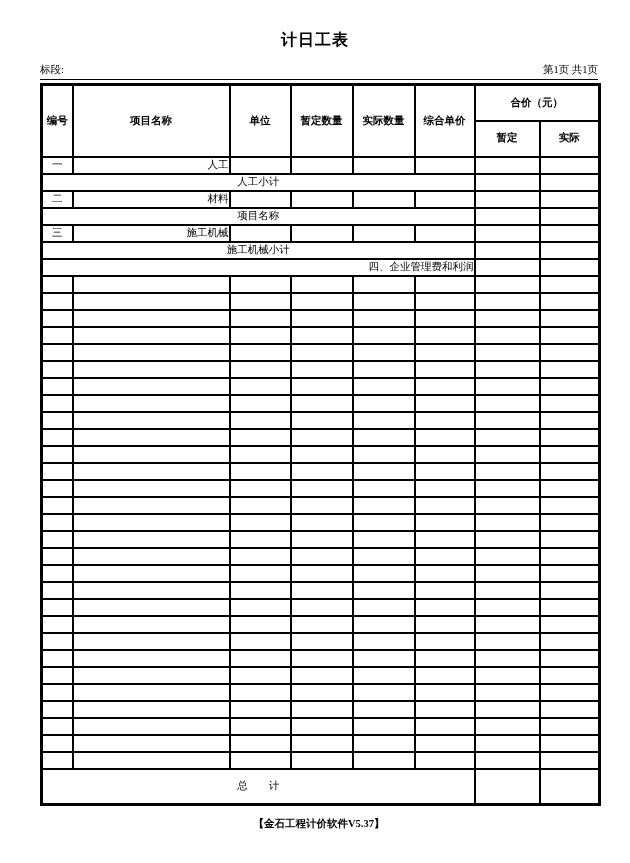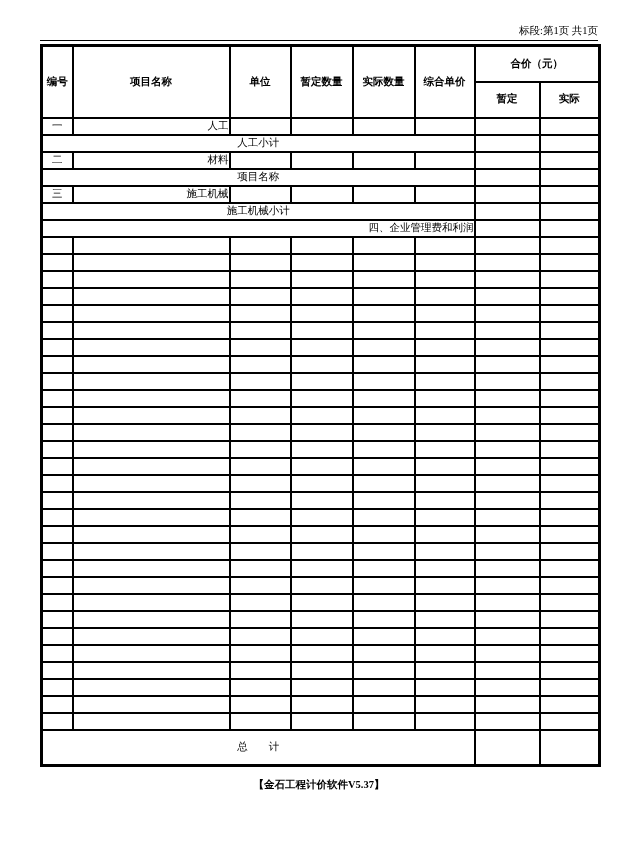--- a/index.html
+++ b/index.html
@@ -33,21 +33,21 @@
     display: flex;
     align-items: flex-end;
     font-size: 10.5px;
     line-height: 14px;
     white-space: nowrap;
     border-bottom: 1px solid #000;
     padding-bottom: 2px;
     margin-bottom: 3px;
   }
   .info-left  { width: 56%; overflow: hidden; }
-  .info-mid   { flex: 1 1 auto; text-align: right; }
+  .info-mid   { flex: 1 1 auto; }
   .info-right { text-align: center; }
 
   table.daywork {
     width: 558px;
     border-collapse: collapse;
     table-layout: fixed;
     border: 3px solid #000;
   }
   table.daywork th,
   table.daywork td {
@@ -79,20 +79,21 @@
     margin-top: 11px;
     text-align: center;
     font-size: 10.5px;
     font-weight: 700;
   }
 </style>
 </head>
 <body>
 
 <div class="page">
+  <div class="title">计日工表</div>
 
   <div class="content">
     <div class="info-row">
       <span class="info-mid">标段:</span>
       <span class="info-right">第1页 共1页</span>
     </div>
 
     <table class="daywork">
       <colgroup>
         <col style="width:31px">

